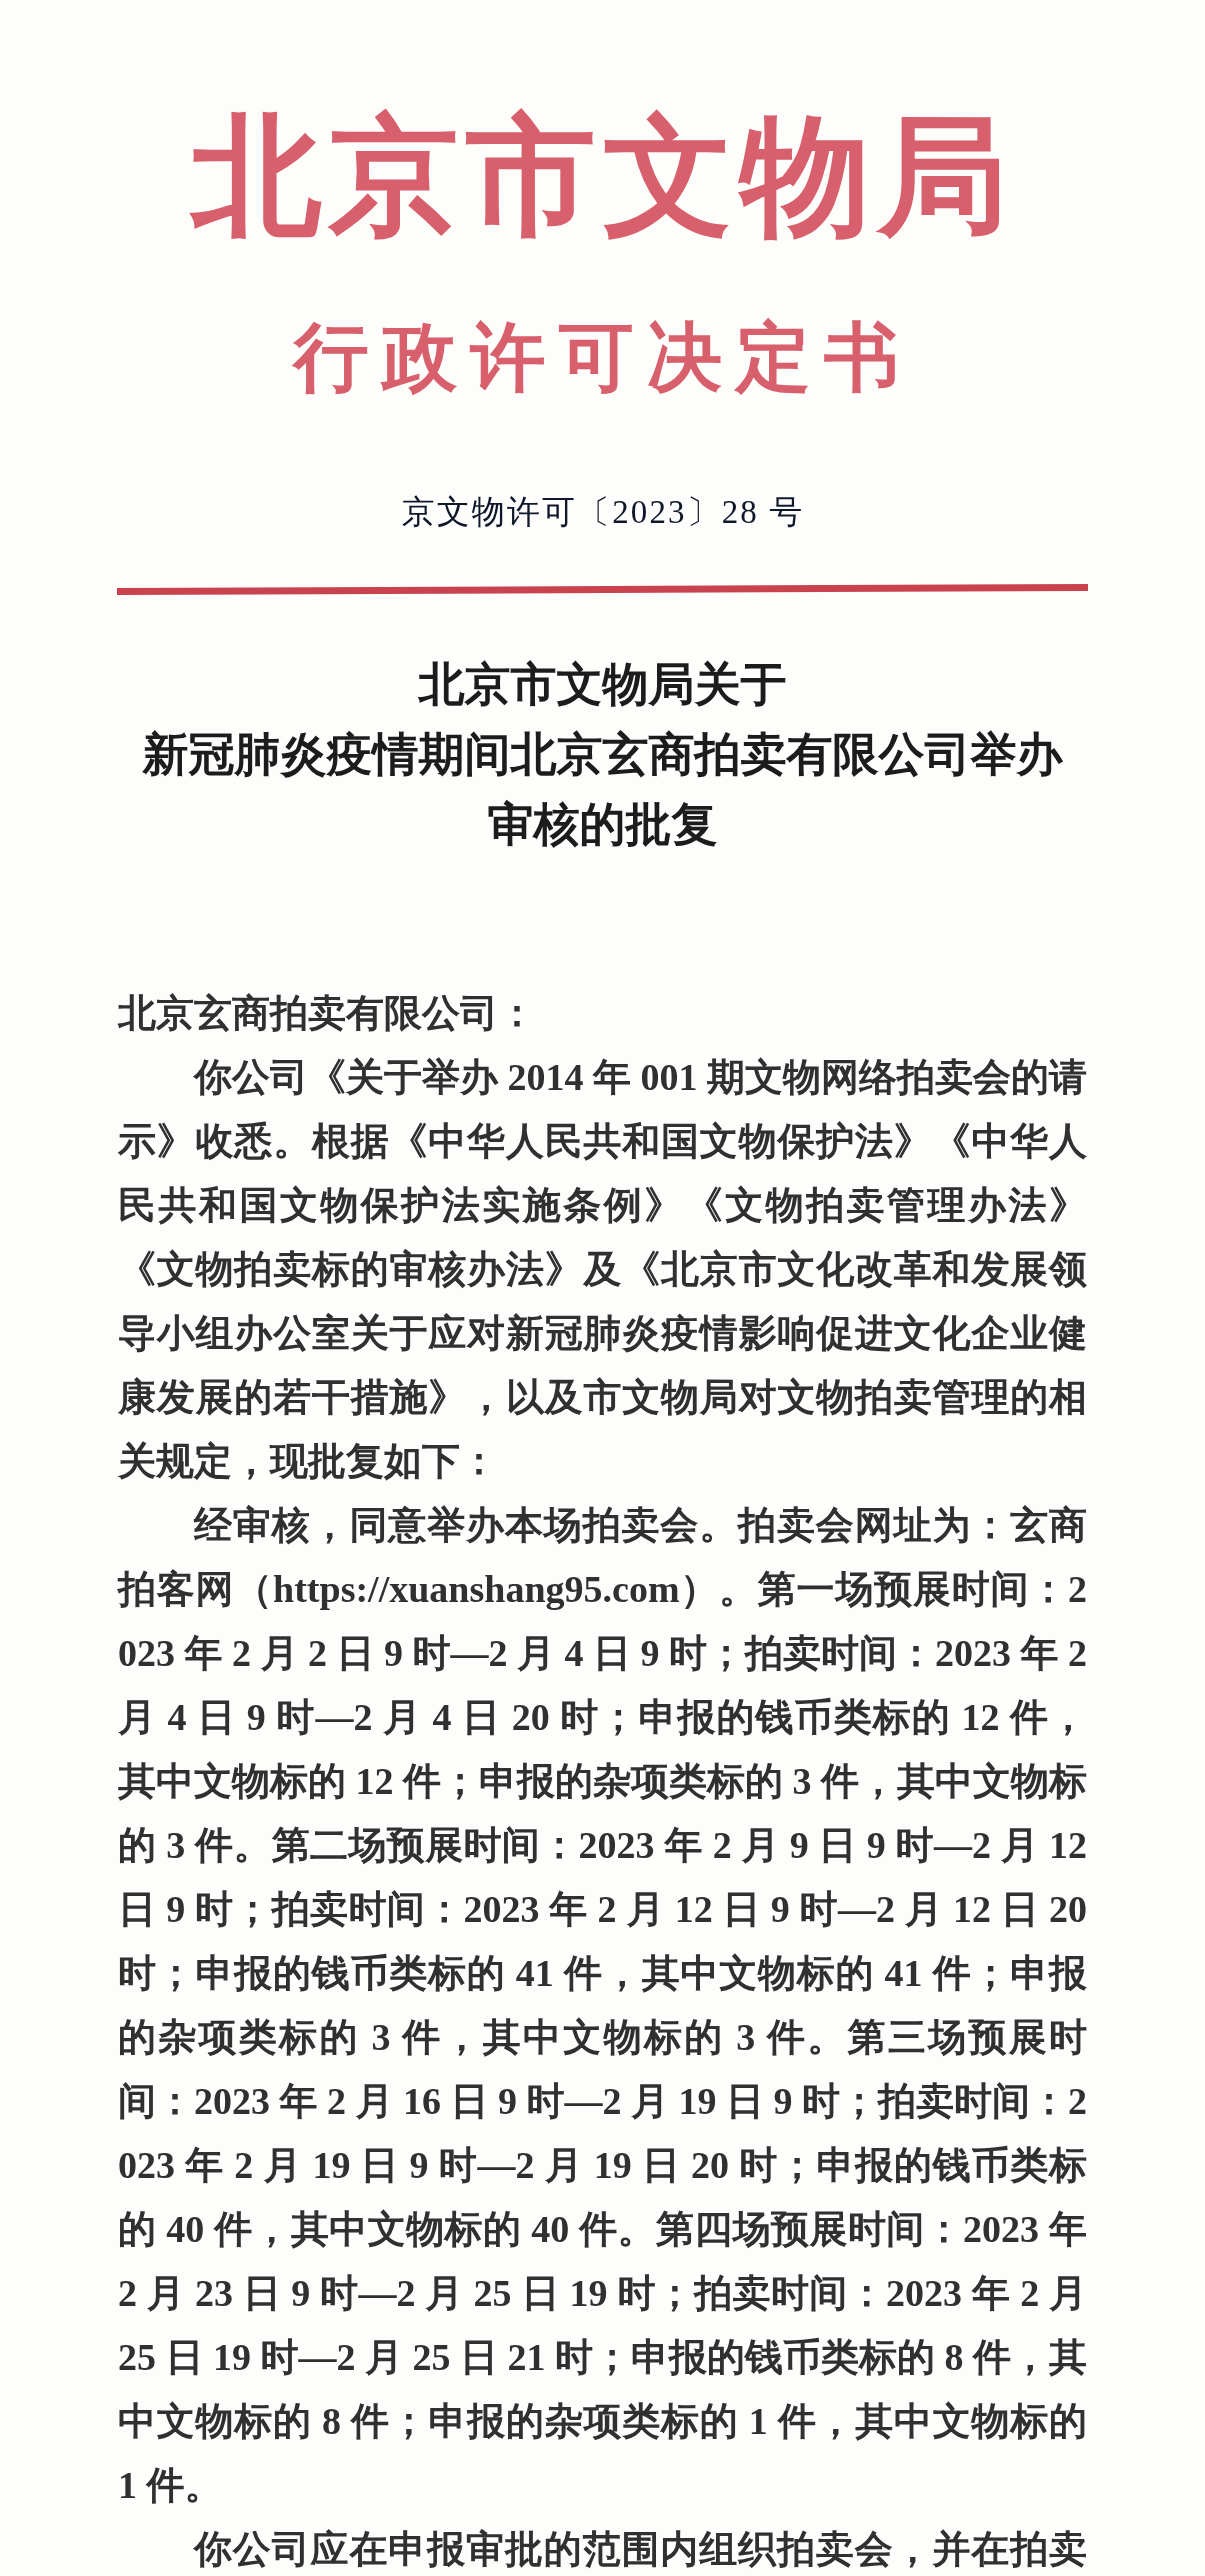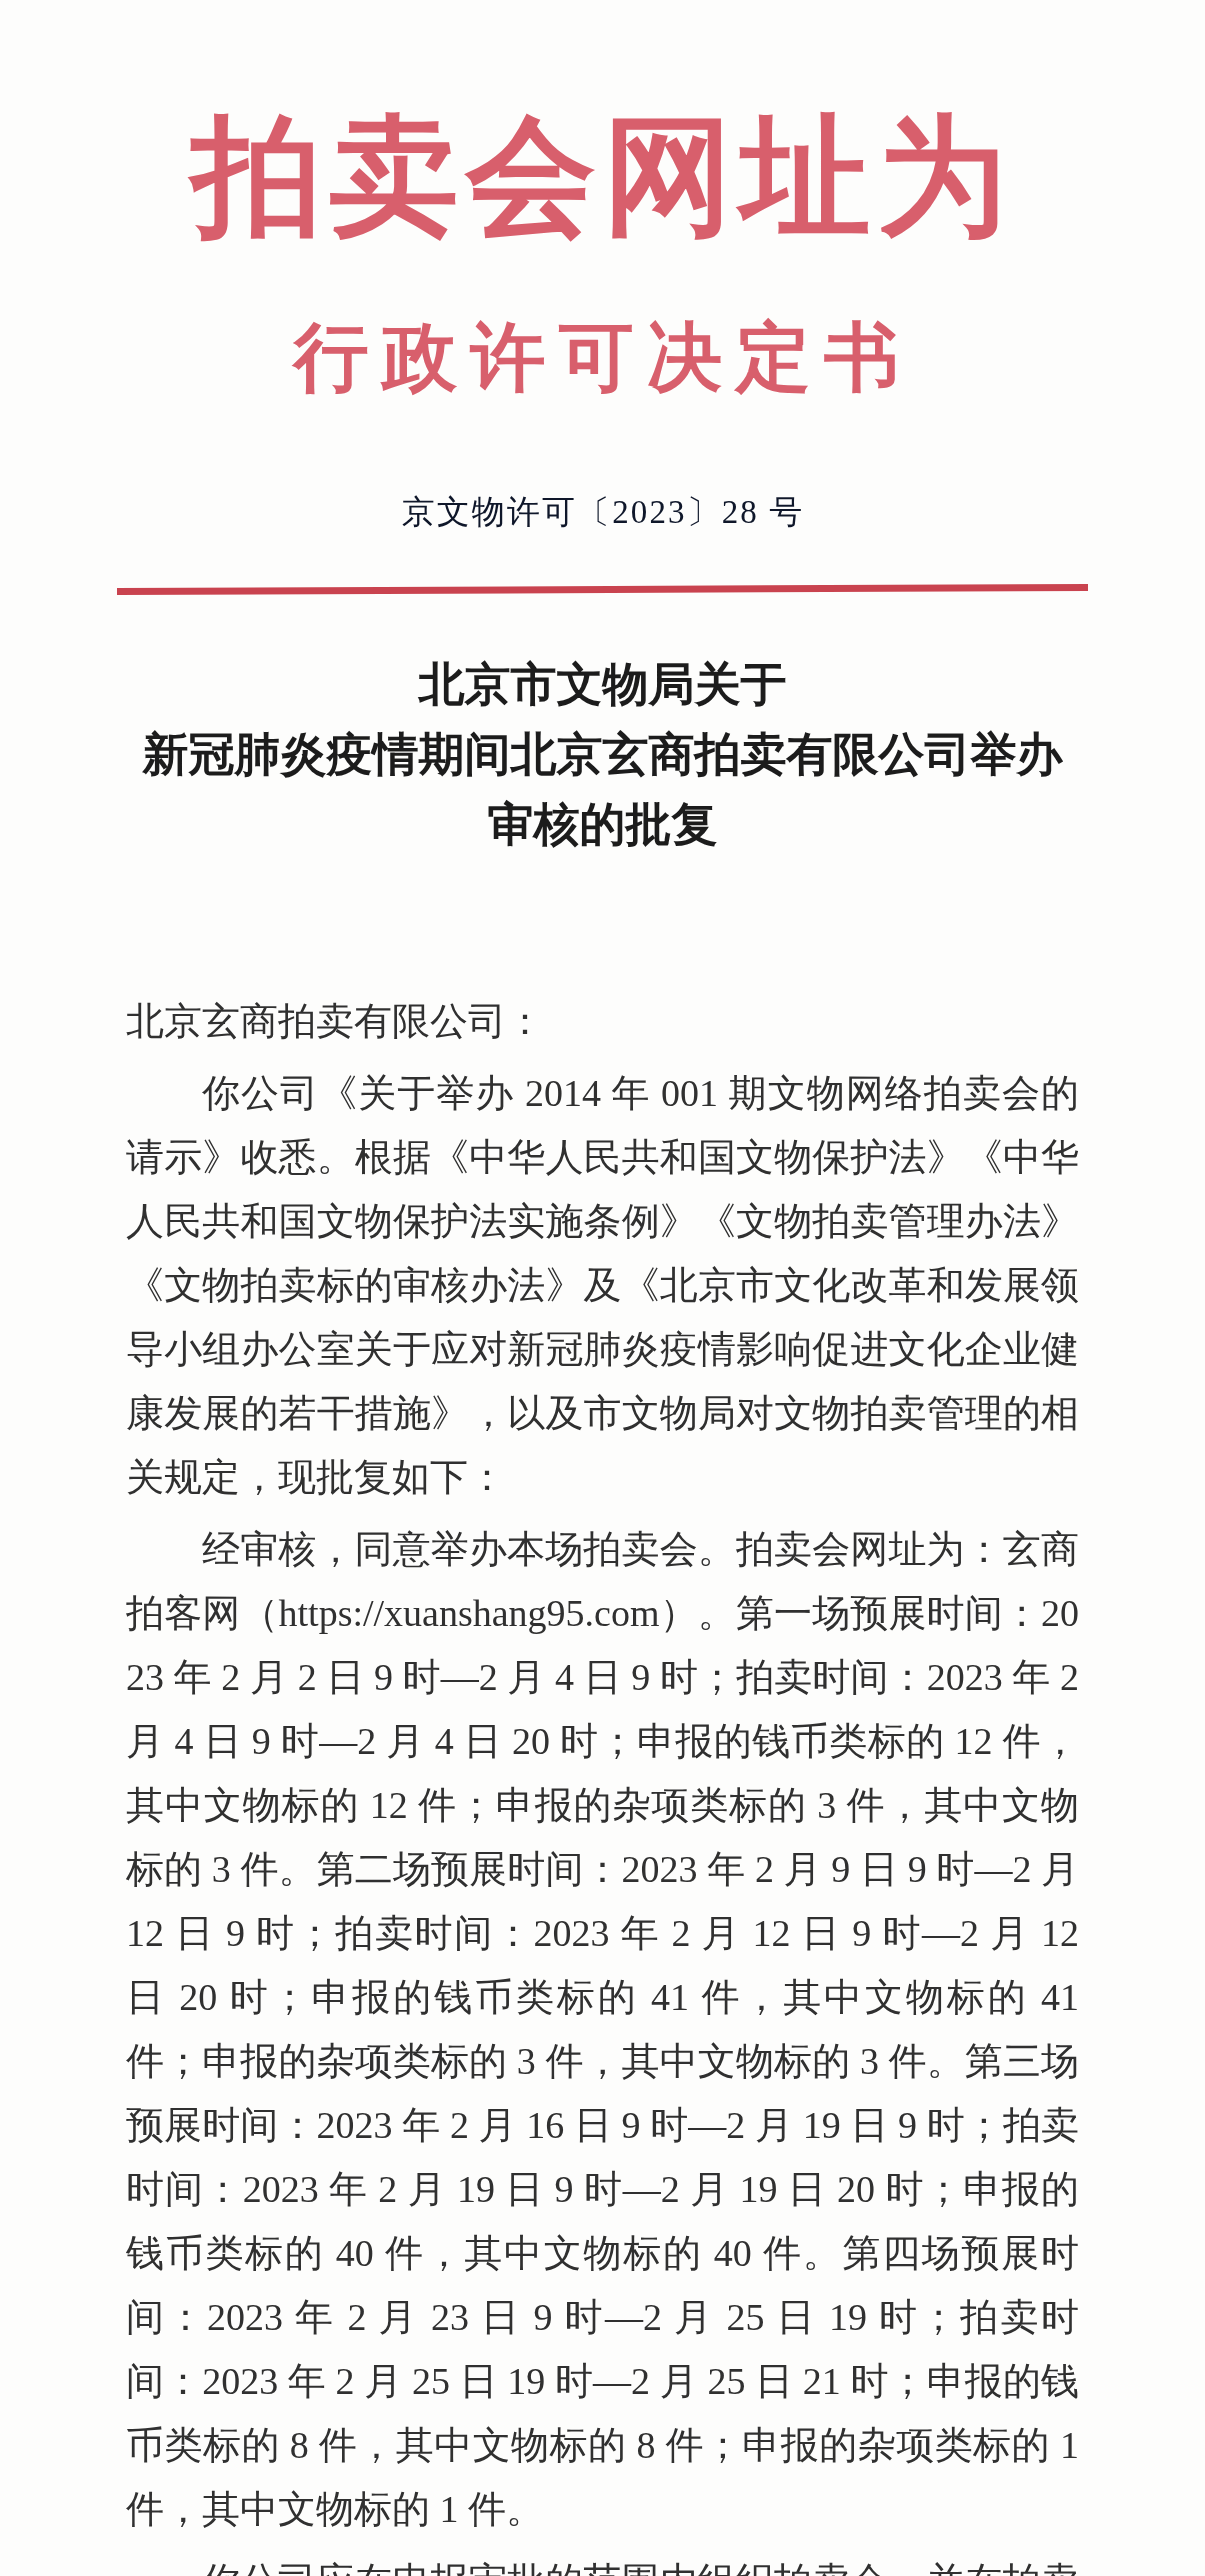--- a/index.html
+++ b/index.html
@@ -49,29 +49,29 @@
     color:#1c1c1c;
   }
   
   .body-text{
     position:absolute;top:981px;left:118px;width:969px;
     font-size:38px;line-height:64px;
     text-align:justify;
     color:#303030;
     word-break:break-all;
   }
-  .body-text p{margin:8px;text-indent:2em;}
+  .body-text p{margin:0;text-indent:2em;font-weight:bold;}
   .body-text p.salutation{text-indent:0;}
 </style>
 </head>
 <body>
 
 <div class="page">
 
-  <div class="letterhead">拍卖会网址为</div>
+  <div class="letterhead">北京市文物局</div>
   <div class="doc-type">行政许可决定书</div>
   <div class="doc-number">京文物许可〔2023〕28 号</div>
   <div class="red-rule"></div>
 
   <div class="doc-title">
     <div>北京市文物局关于</div>
     <div>新冠肺炎疫情期间北京玄商拍卖有限公司举办</div>
     <div>审核的批复</div>
   </div>
 

